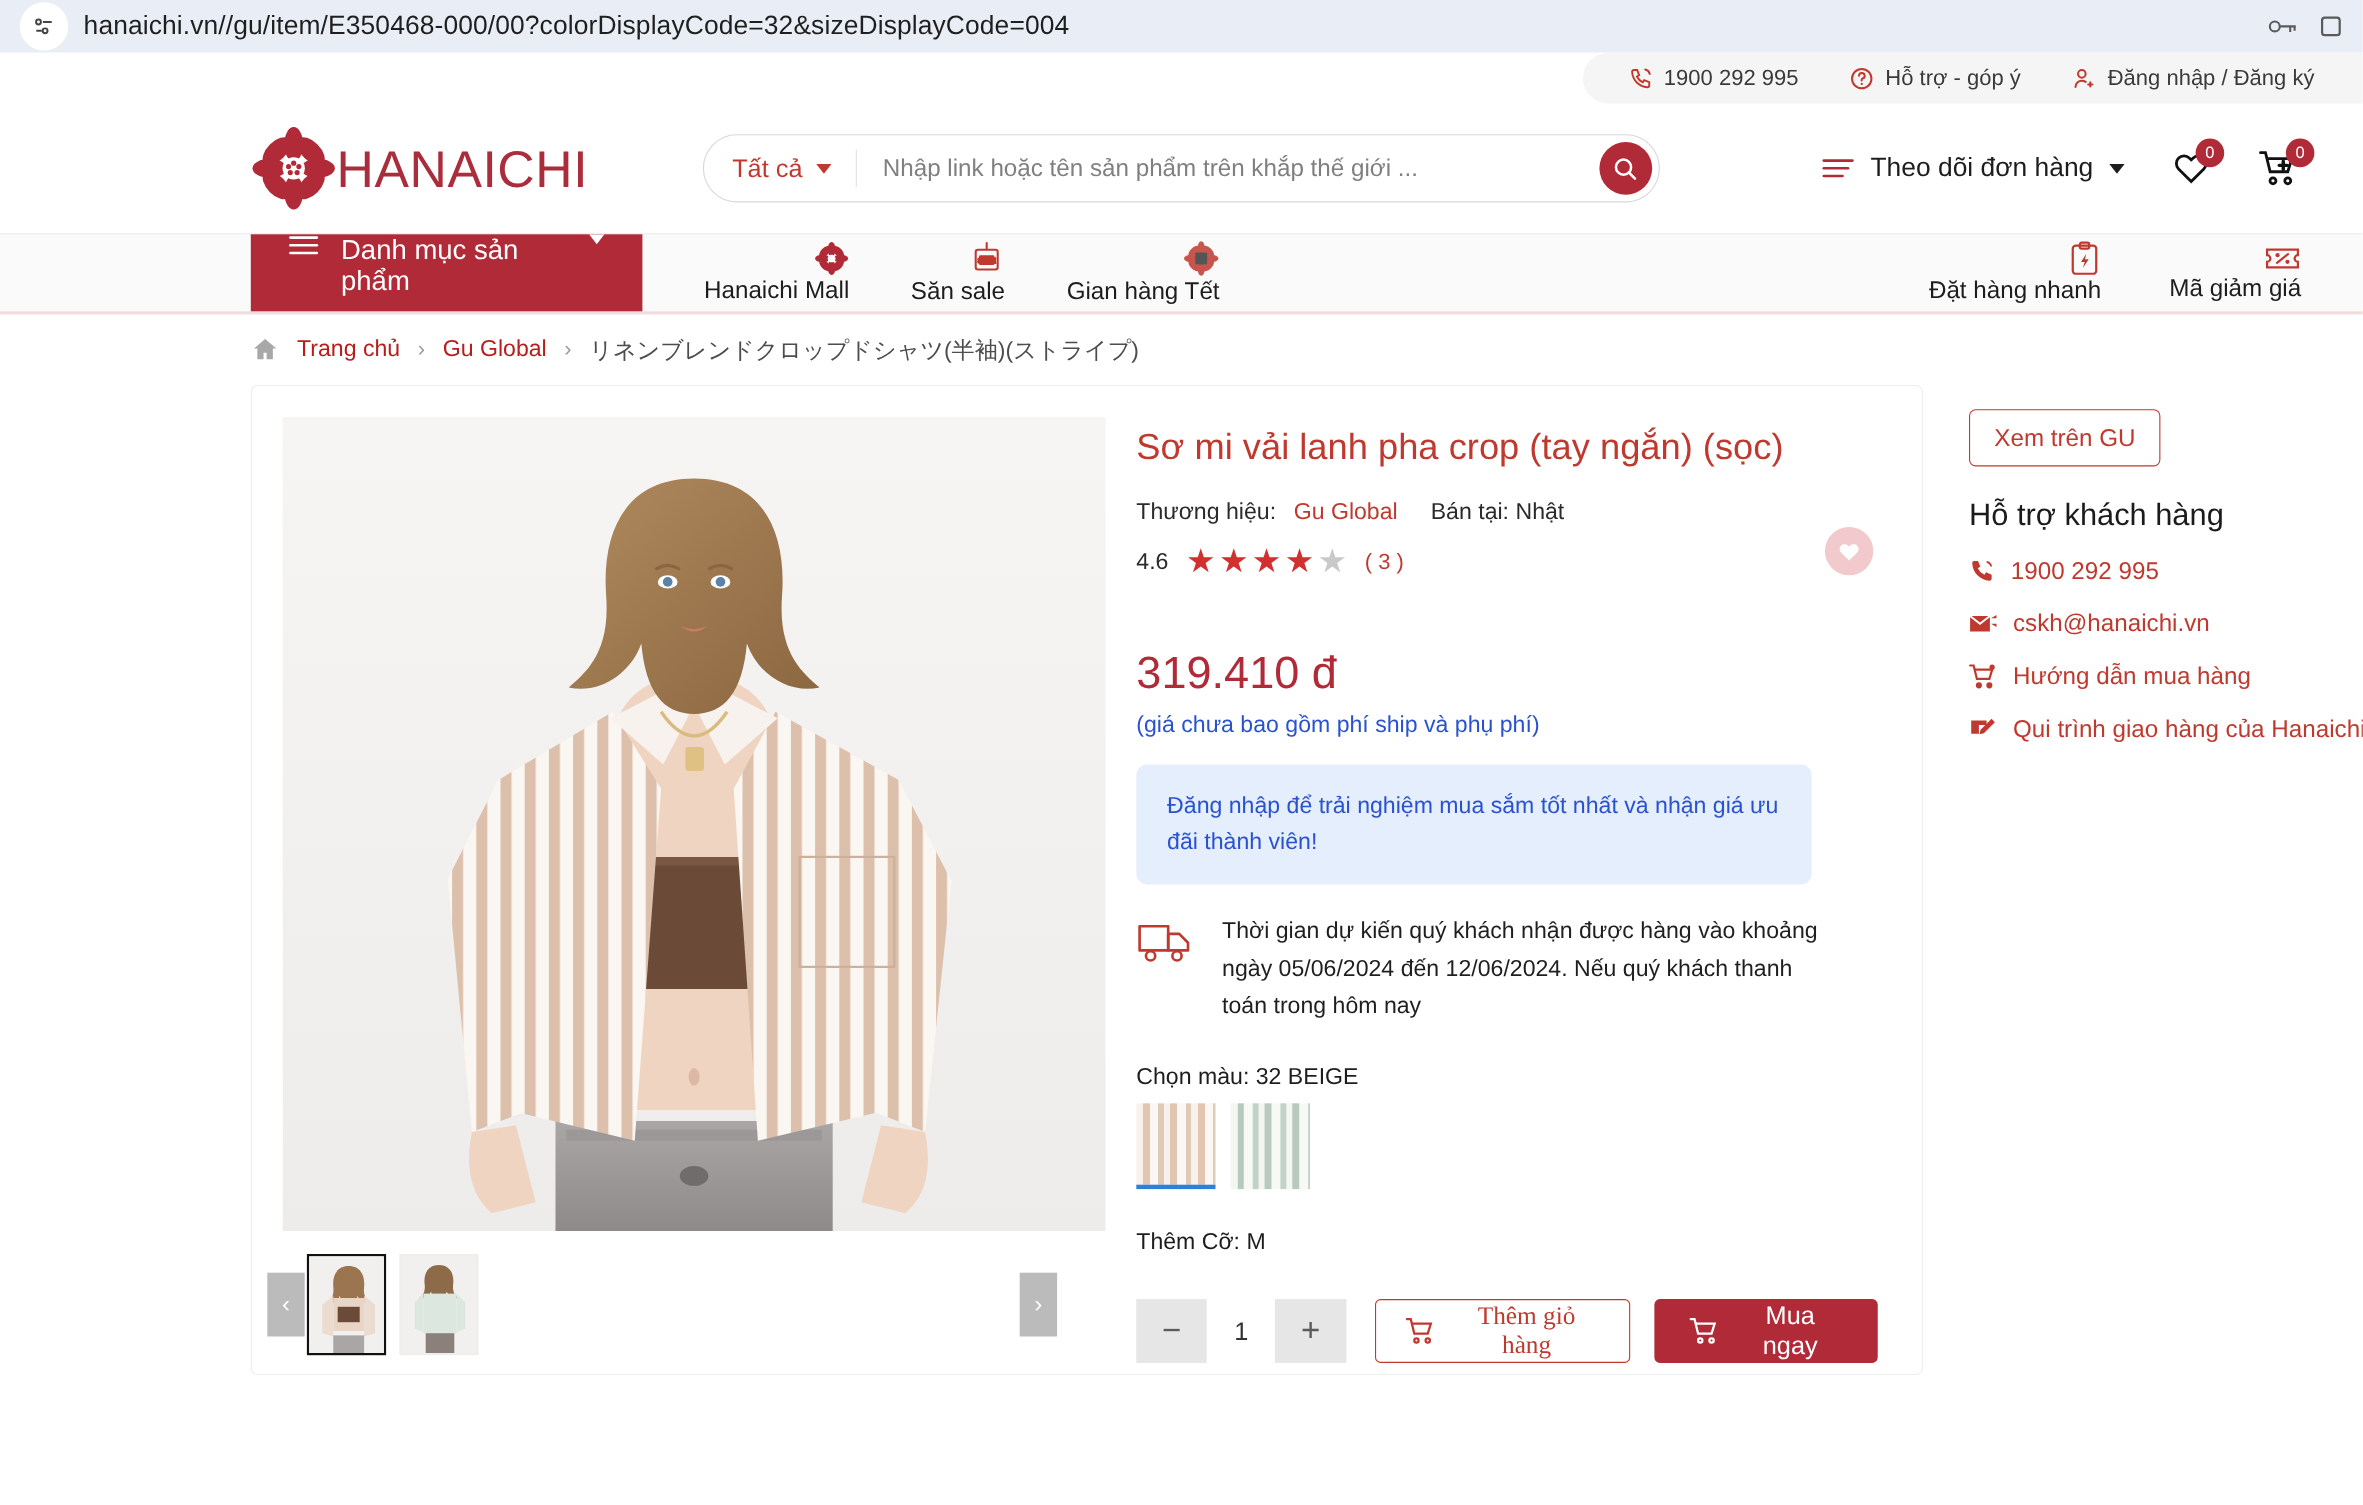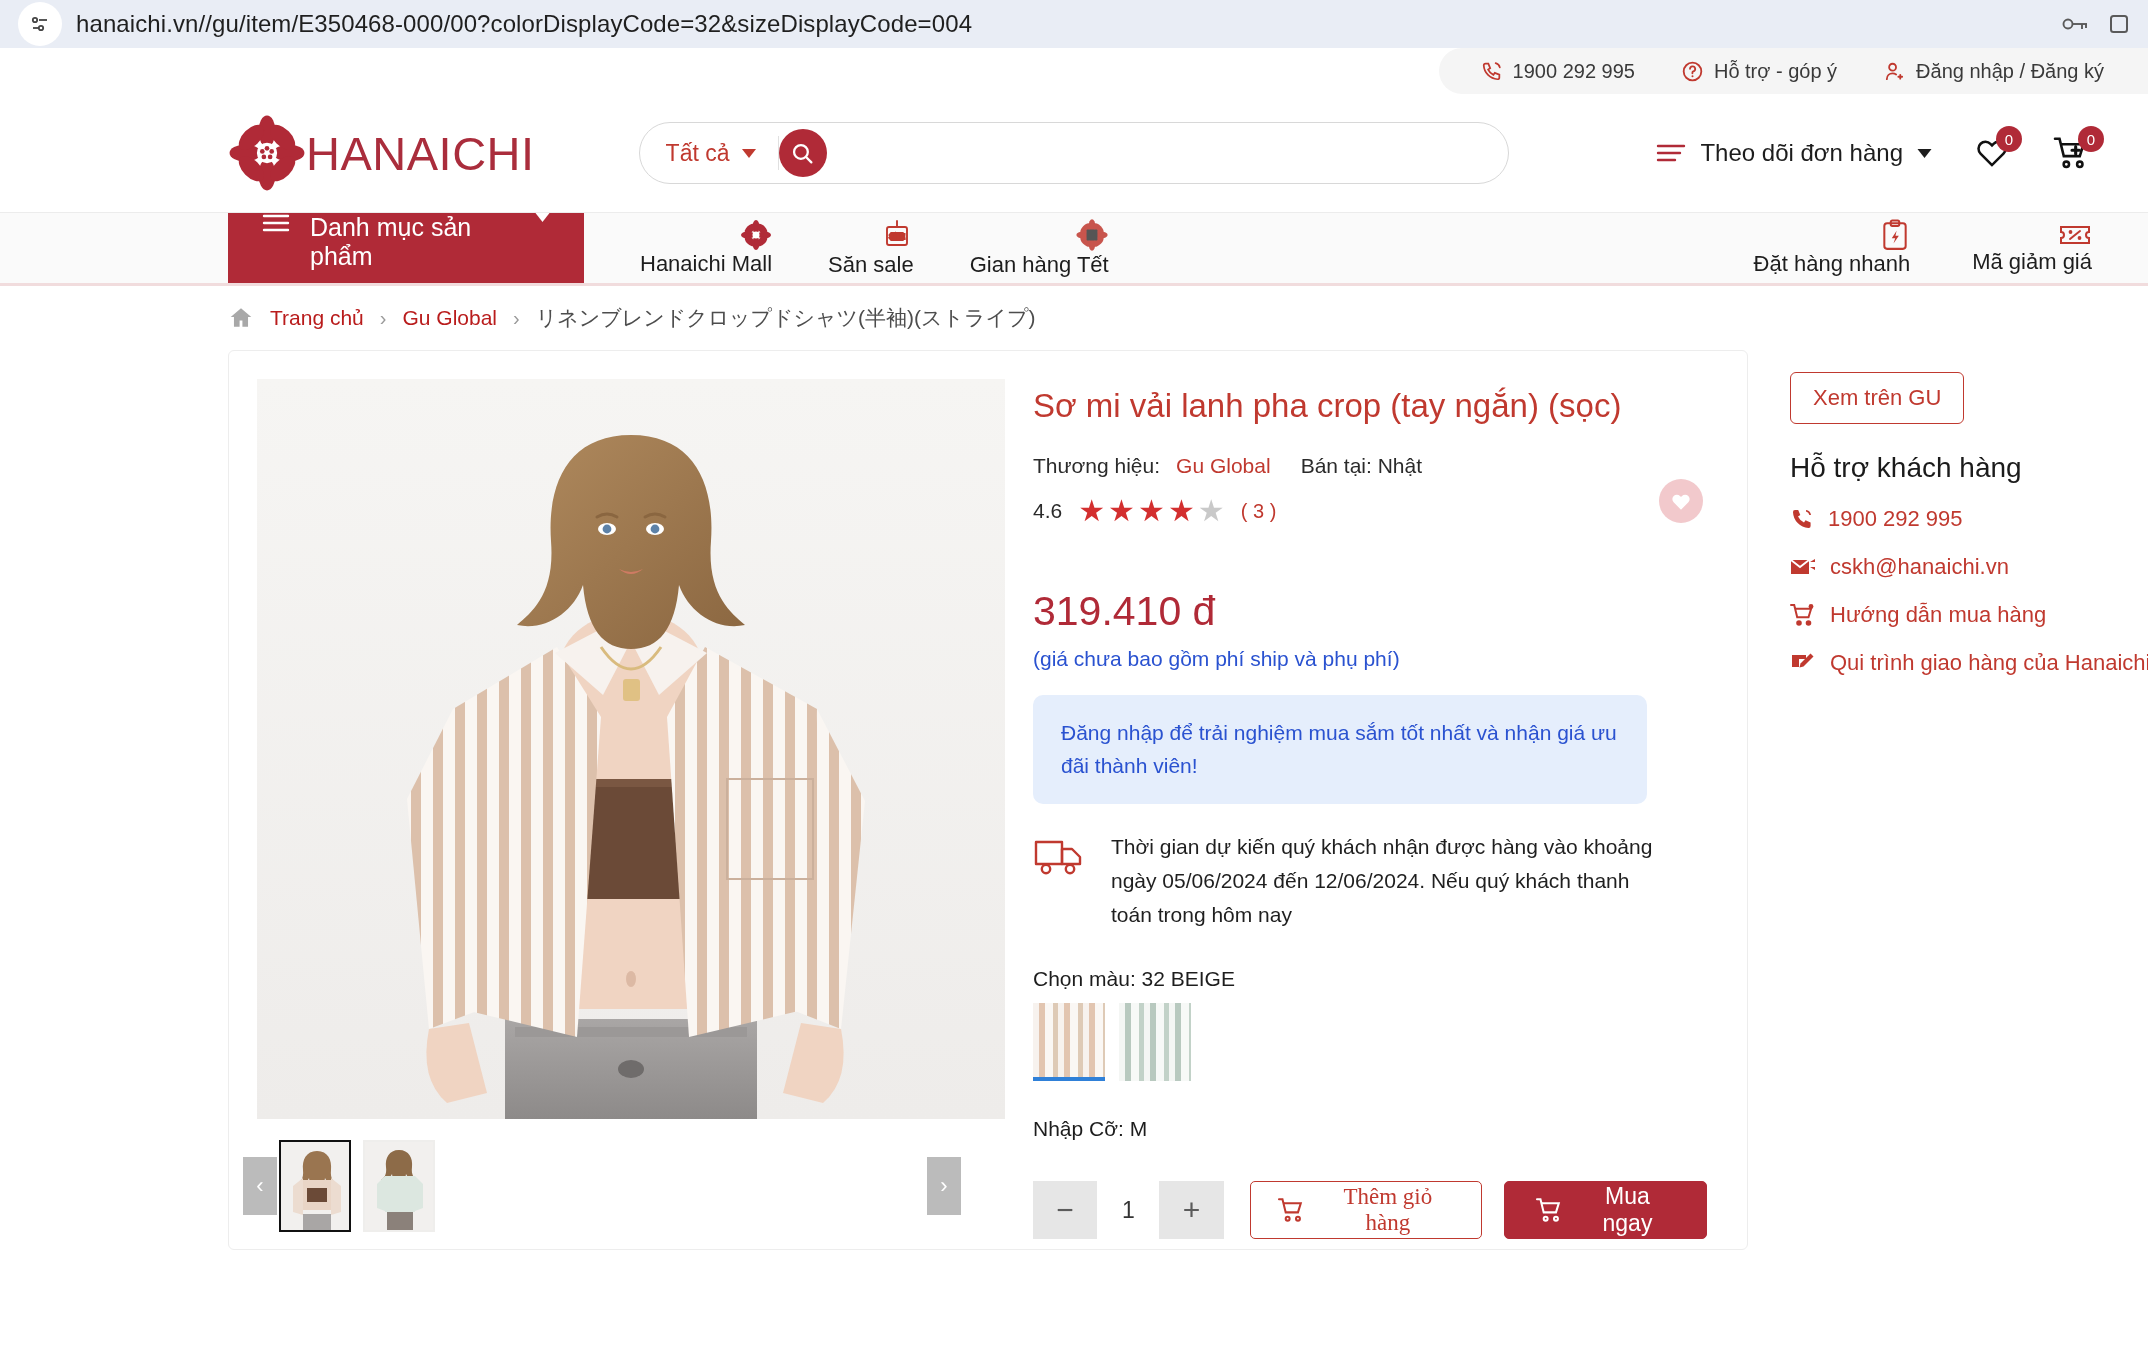--- a/index.html
+++ b/index.html
@@ -394,20 +394,21 @@
 
     <div class="search-wrap">
       <div class="search-cat">
         <span>Tất cả</span>
         <span>
           <svg width="14" height="9" viewBox="0 0 14 9">
               <path d="M0 0h14L7 9z" fill="#c0392f"></path>
             </svg>
         </span>
       </div>
+      <input class="search-input" type="text" placeholder="Nhập link hoặc tên sản phẩm trên khắp thế giới ..." style="">
       <button class="search-btn">
         <span>
           <svg width="25" height="25" viewBox="0 0 24 24" fill="none" stroke="#fff" stroke-width="2.2" stroke-linecap="round">
             <circle cx="10.5" cy="10.5" r="6.6"></circle>
               <line x1="15.4" y1="15.4" x2="20.5" y2="20.5"></line>
           </svg>
         </span>
       </button>
     </div>
 
@@ -704,21 +705,21 @@
           </span>
           <span class="ship-text">Thời gian dự kiến quý khách nhận được hàng vào khoảng ngày 05/06/2024 đến 12/06/2024. Nếu quý khách thanh toán trong hôm nay</span>
         </div>
 
         <div class="opt-label">Chọn màu: 32 BEIGE</div>
         <div class="swatches">
           <div class="swatch sw-beige sel"></div>
           <div class="swatch sw-green"></div>
         </div>
 
-        <div class="opt-label">Nhập Cỡ: M</div>
+        <div class="opt-label">Thêm Cỡ: M</div>
 
         <div class="buy-row">
           <button class="qty-btn">−</button>
           <span class="qty-val">1</span>
           <button class="qty-btn">+</button>
 
           <button class="btn-cart">
             <span>
               <svg width="30" height="26" viewBox="0 0 26 24" fill="none" stroke="#c0392f" stroke-width="1.9" stroke-linecap="round">
                 <path d="M1 2h3.2l3 12.2h11.3l2.6-8.4H6"></path>

